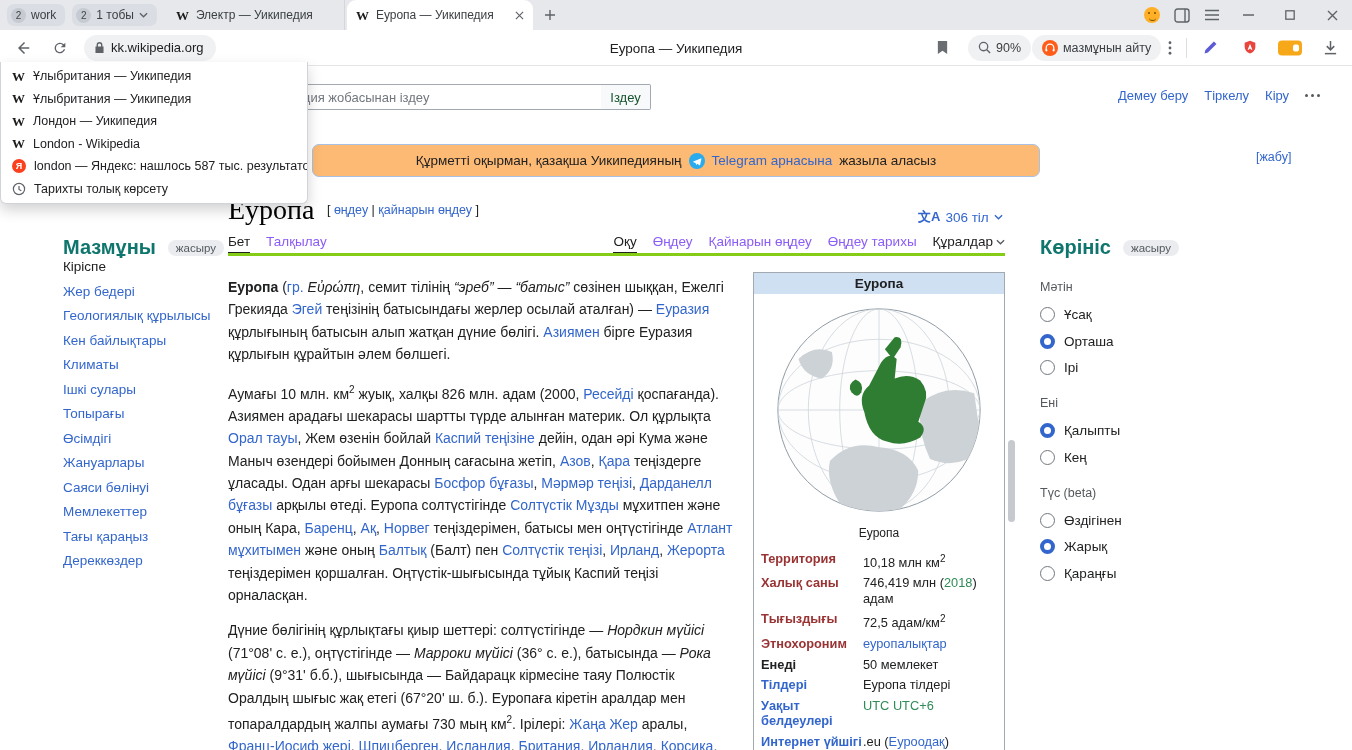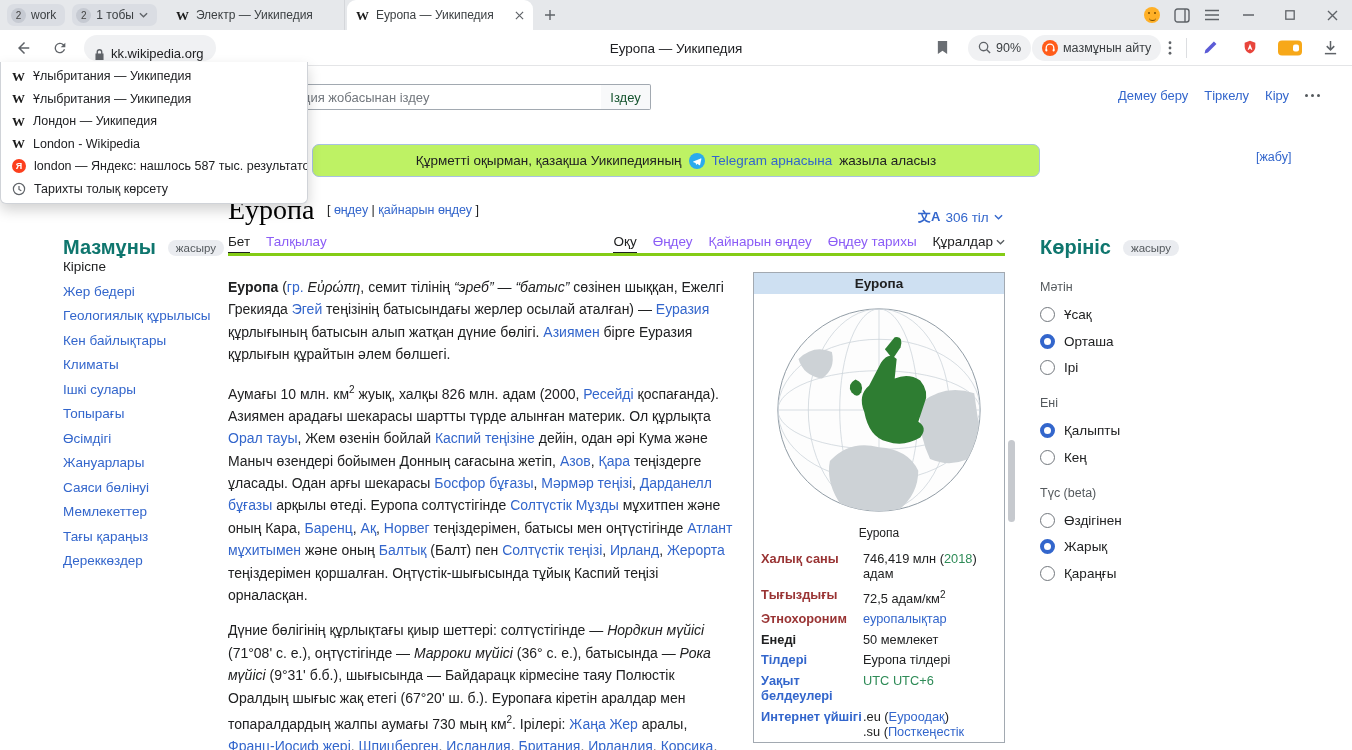--- a/index.html
+++ b/index.html
@@ -22,40 +22,40 @@
 .tb-right{margin-left:auto;display:flex;align-items:center;gap:14px;margin-right:6px}
 .smiley{width:16px;height:16px;border-radius:50%;background:#ffb027;position:relative;cursor:pointer}
 .smiley:after{content:"";position:absolute;left:4px;top:5px;width:2px;height:2px;background:#7a4c00;border-radius:50%;box-shadow:6px 0 0 #7a4c00}
 .smiley:before{content:"";position:absolute;left:4.5px;top:9px;width:7px;height:3.5px;border-bottom:1.5px solid #7a4c00;border-radius:0 0 6px 6px}
 .winbtn{width:28px;height:28px;display:flex;align-items:center;justify-content:center;cursor:pointer}
 
 
 .toolbar{position:absolute;top:30px;left:0;width:1352px;height:36px;background:#fff;border-bottom:1px solid #e4e5e7}
 .toolbar .abs{position:absolute;top:50%;transform:translateY(-50%)}
 .iconbtn{display:flex;align-items:center;justify-content:center;width:28px;height:28px;border-radius:6px;cursor:pointer}
-.domainchip{left:84px;height:26px;background:#f0f1f3;border-radius:13px;display:flex;align-items:flex-end;gap:6px;padding:0 12px 0 10px;font-size:13px;color:#202124;cursor:text}
+.domainchip{left:84px;height:26px;background:#f0f1f3;border-radius:13px;display:flex;align-items:center;gap:6px;padding:0 12px 0 10px;font-size:13px;color:#202124;cursor:text}
 .pagetitle{left:0;width:1352px;text-align:center;font-size:13.5px;color:#202124;pointer-events:none}
 .chip{height:26px;background:#f0f1f3;border-radius:13px;display:flex;align-items:center;gap:5px;padding:0 10px;font-size:12.5px;color:#3c4043;cursor:pointer}
 .vsep{left:1186px;width:1px;height:20px;background:#dcdee1}
 .orangechip{left:1278px;width:24px;height:15px;background:#f7a819;border-radius:4px;position:relative;cursor:pointer}
 .orangechip:after{content:"";position:absolute;right:3px;top:4px;width:6px;height:7px;background:#fff;border-radius:2px}
 
 
 .suggest{position:absolute;left:0;top:62px;width:308px;background:#fff;border:1px solid #d0d3d8;border-top:none;box-shadow:0 6px 14px rgba(0,0,0,.18);z-index:60;padding:3px 0;border-radius:0 0 6px 6px}
 .sg-row{height:22.5px;display:flex;align-items:center;gap:8px;padding:0 11px;font-size:12.5px;color:#202124;cursor:pointer;white-space:nowrap;overflow:hidden}
 .yicon{width:14px;height:14px;border-radius:50%;background:#fc3f1d;color:#fff;font-size:9px;font-weight:bold;display:flex;align-items:center;justify-content:center;flex:0 0 14px}
 
 
 .page{position:absolute;top:66px;left:0;width:1352px;height:684px;background:#fff}
 .pabs{position:absolute}
 .search-input{left:230px;top:18px;width:372px;height:26px;border:1px solid #a2a9b1;border-radius:2px 0 0 2px;padding:0 8px 0 30px;font-size:13px;color:#202122;font-family:"Liberation Sans",sans-serif}
 .search-input::placeholder{color:#72777d}
 .search-btn{left:601px;top:18px;width:50px;height:26px;border:1px solid #a2a9b1;border-left:none;background:#f8f9fa;font-size:13px;color:#14532d;border-radius:0 2px 2px 0;cursor:pointer;font-family:"Liberation Sans",sans-serif}
 .userlinks{left:1118px;top:22px;display:flex;gap:16px;font-size:13px;align-items:center}
-.banner{left:312px;top:78px;width:728px;height:33px;background:#bef264;border:1px solid #a8c1e2;border-radius:7px;display:flex;align-items:center;justify-content:center;gap:7px;font-size:13.5px;color:#202122}
+.banner{left:312px;top:78px;width:728px;height:33px;background:#fdba74;border:1px solid #a8c1e2;border-radius:7px;display:flex;align-items:center;justify-content:center;gap:7px;font-size:13.5px;color:#202122}
 .tg{width:16px;height:16px;border-radius:50%;background:#2aabee;display:inline-flex;align-items:center;justify-content:center}
 .banner-close{left:1256px;top:84px;font-size:12.5px}
 .titleblock{left:228px;top:128px;white-space:nowrap}
 h1.art{display:inline;font-family:"Liberation Serif",serif;font-weight:normal;font-size:28px;color:#000}
 .editlinks{font-size:12.5px;margin-left:8px;position:relative;top:-5px;color:#202122}
 .langsel{left:918px;top:142px;display:flex;align-items:center;gap:5px;font-size:13.5px;color:#3366cc;cursor:pointer}
 .langicon{font-size:13px;font-weight:bold;color:#3366cc}
 .ptabs{left:228px;top:168px;width:777px;height:22px;border-bottom:3px solid #84cc16;display:flex;font-size:13.5px}
 .ptabs .lft{display:flex;gap:16px}
 .ptabs .rgt{margin-left:auto;display:flex;gap:16px}
@@ -394,20 +394,24 @@
             <path d="M28,58 Q44,43 62,51 Q66,68 52,78 Q33,75 28,58 Z" fill="#cdd2d6"></path>
             <path d="M95,112 Q88,95 100,85 L112,62 Q120,50 128,58 L126,78 Q140,72 152,80 Q162,92 156,104 L150,122 Q160,128 152,138 Q135,148 118,142 Q100,138 95,112 Z" fill="#2e7d32"></path>
             <path d="M116,48 L126,36 Q135,34 132,46 L124,58 Z" fill="#2e7d32"></path>
             <path d="M82,92 Q77,84 86,79 Q95,82 92,92 Q88,99 82,92 Z" fill="#2e7d32"></path>
           </g>
         </svg>
       </div>
       <div class="ib-cap">Еуропа</div>
 
       <div class="ib-row">
+        <span class="ib-lbl" data-ltype="maroon">Территория</span>
+        <span class="ib-val"><span>10,18 млн км</span><sup>2</sup></span>
+      </div>
+      <div class="ib-row">
         <span class="ib-lbl" data-ltype="maroon">Халық саны</span>
         <span class="ib-val"><span>746,419 млн (</span><a href="#" class="green">2018</a><span>) адам</span></span>
       </div>
       <div class="ib-row">
         <span class="ib-lbl" data-ltype="maroon">Тығыздығы</span>
         <span class="ib-val"><span>72,5 адам/км</span><sup>2</sup></span>
       </div>
       <div class="ib-row">
         <span class="ib-lbl" data-ltype="maroon">Этнохороним</span>
         <span class="ib-val"><a href="#">еуропалықтар</a></span>

